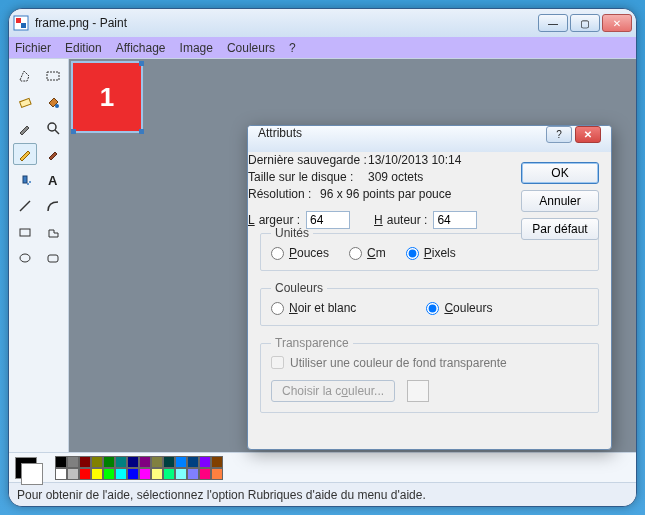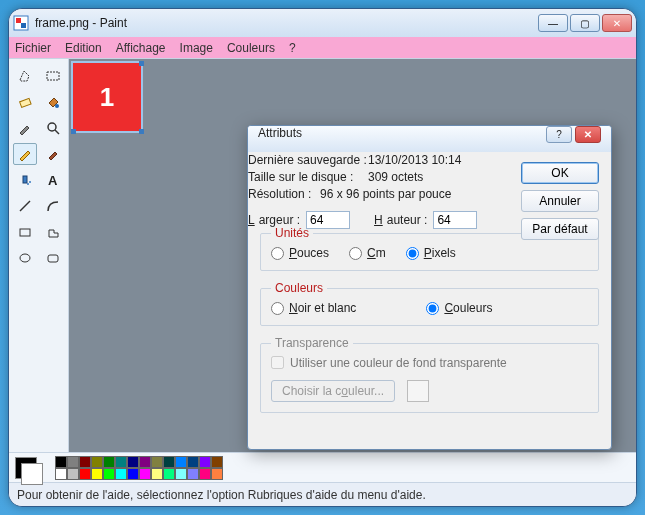--- a/index.html
+++ b/index.html
@@ -4,21 +4,21 @@
 <style>
   * { box-sizing: border-box; font-family: "Segoe UI", Tahoma, sans-serif; }
   body { margin: 0; width: 645px; height: 515px; background: linear-gradient(#3b9cd8,#4aa5e0); padding: 8px; }
   .window { width: 629px; height: 499px; background: #d7e4f1; border: 1px solid #2f5a8a; border-radius: 14px; box-shadow: 0 0 10px rgba(0,0,0,.3); overflow: hidden; display: flex; flex-direction: column; }
   .titlebar { height: 28px; display: flex; align-items: center; padding: 0 4px; background: linear-gradient(#e9f1fa,#cfe0f3); }
   .titlebar .icon { width: 16px; height: 16px; margin-right: 6px; }
   .titlebar .title { font-size: 12px; color: #1a1a1a; flex: 1; }
   .winbtns { display: flex; gap: 2px; }
   .winbtn { width: 30px; height: 18px; border: 1px solid #6b8fb5; border-radius: 3px; background: linear-gradient(#f4f8fd,#cadef3); display: flex; align-items: center; justify-content: center; font-size: 10px; }
   .winbtn.cls { background: linear-gradient(#f5b0ae,#e77471); border-color:#b0514f; color:#fff; }
-  .menubar { height: 22px; background: #f9a8d4; border-bottom: 1px solid #c7d4e3; display:flex; align-items:center; padding: 0 6px; gap: 14px; font-size: 12px; color:#333; }
+  .menubar { height: 22px; background: #c4b5fd; border-bottom: 1px solid #c7d4e3; display:flex; align-items:center; padding: 0 6px; gap: 14px; font-size: 12px; color:#333; }
   .menubar span { cursor: default; }
   .work { flex:1; display:flex; background:#fff; position: relative; }
   .tools { width: 60px; background:#eef3f9; border-right:1px solid #c7d4e3; display:grid; grid-template-columns: 24px 24px; gap:4px; padding:6px 6px; align-content:start; justify-content:center; }
   .tool { width:24px; height:22px; border:1px solid transparent; border-radius:2px; display:flex; align-items:center; justify-content:center; }
   .tool.sel { border:1px solid #8ab; background:#dfeffb; }
   .canvasarea { flex:1; position:relative; background:#7f8b97; }
   .canvaswrap { position:absolute; left:0; top:0; width:562px; height:370px; background:#7f8b97; }
   .canvas { position:absolute; left:4px; top:4px; width:68px; height:68px; background:#ed2c2d; box-shadow:0 0 0 2px #9ec4e8; }
   .canvas .label { color:#fff; font-size:26px; font-weight:bold; position:absolute; left:50%; top:50%; transform:translate(-50%,-50%); }
   .handle { position:absolute; width:5px; height:5px; background:#3a7bc1; }
@@ -36,21 +36,21 @@
   .dlgbtn.x { background:linear-gradient(#ef7b78,#d64a46); border-color:#a83c39; color:#fff; font-weight:bold; }
   .dlgbody { flex:1; padding:10px 12px; font-size:12px; color:#222; position:relative; }
   .info { line-height:17px; }
   .inforow { display:flex; }
   .infolabel { width:120px; }
   .sizerow { display:flex; align-items:center; gap:6px; margin-top:8px; }
   .sizerow label { display:flex; align-items:center; gap:4px; }
   .sizerow input { width:44px; height:18px; border:1px solid #9db6d1; font-size:12px; padding:1px 3px; background:#fff; }
   .underline { text-decoration: underline; text-decoration-thickness:1px; text-underline-offset:1px; }
   fieldset { border:1px solid #c9d3df; border-radius:2px; margin:10px 0 0 0; padding:6px 10px 10px 10px; }
-  legend { font-size:12px; color:#b91c1c; padding:0 4px; }
+  legend { font-size:12px; color:#404040; padding:0 4px; }
   .radiorow { display:flex; gap:20px; align-items:center; }
   .radio { display:inline-flex; align-items:center; gap:5px; }
   .radio input { margin:0; }
   .chk { display:inline-flex; align-items:flex-start; gap:6px; color:#777; }
   .chk input { margin:0; }
   .cbtn { height:22px; border:1px solid #b5c3d3; background:linear-gradient(#fcfcfd,#e8edf4); border-radius:3px; font-size:12px; padding:0 10px; }
   .cbtn[disabled] { color:#9a9a9a; background:#efefef; }
   .sidebtns { position:absolute; right:12px; top:10px; display:flex; flex-direction:column; gap:6px; }
   .sidebtns .cbtn { width:78px; }
   .cbtn.ok { border:1px solid #3b7dc2; box-shadow:0 0 0 1px #9cc6ef inset; }

